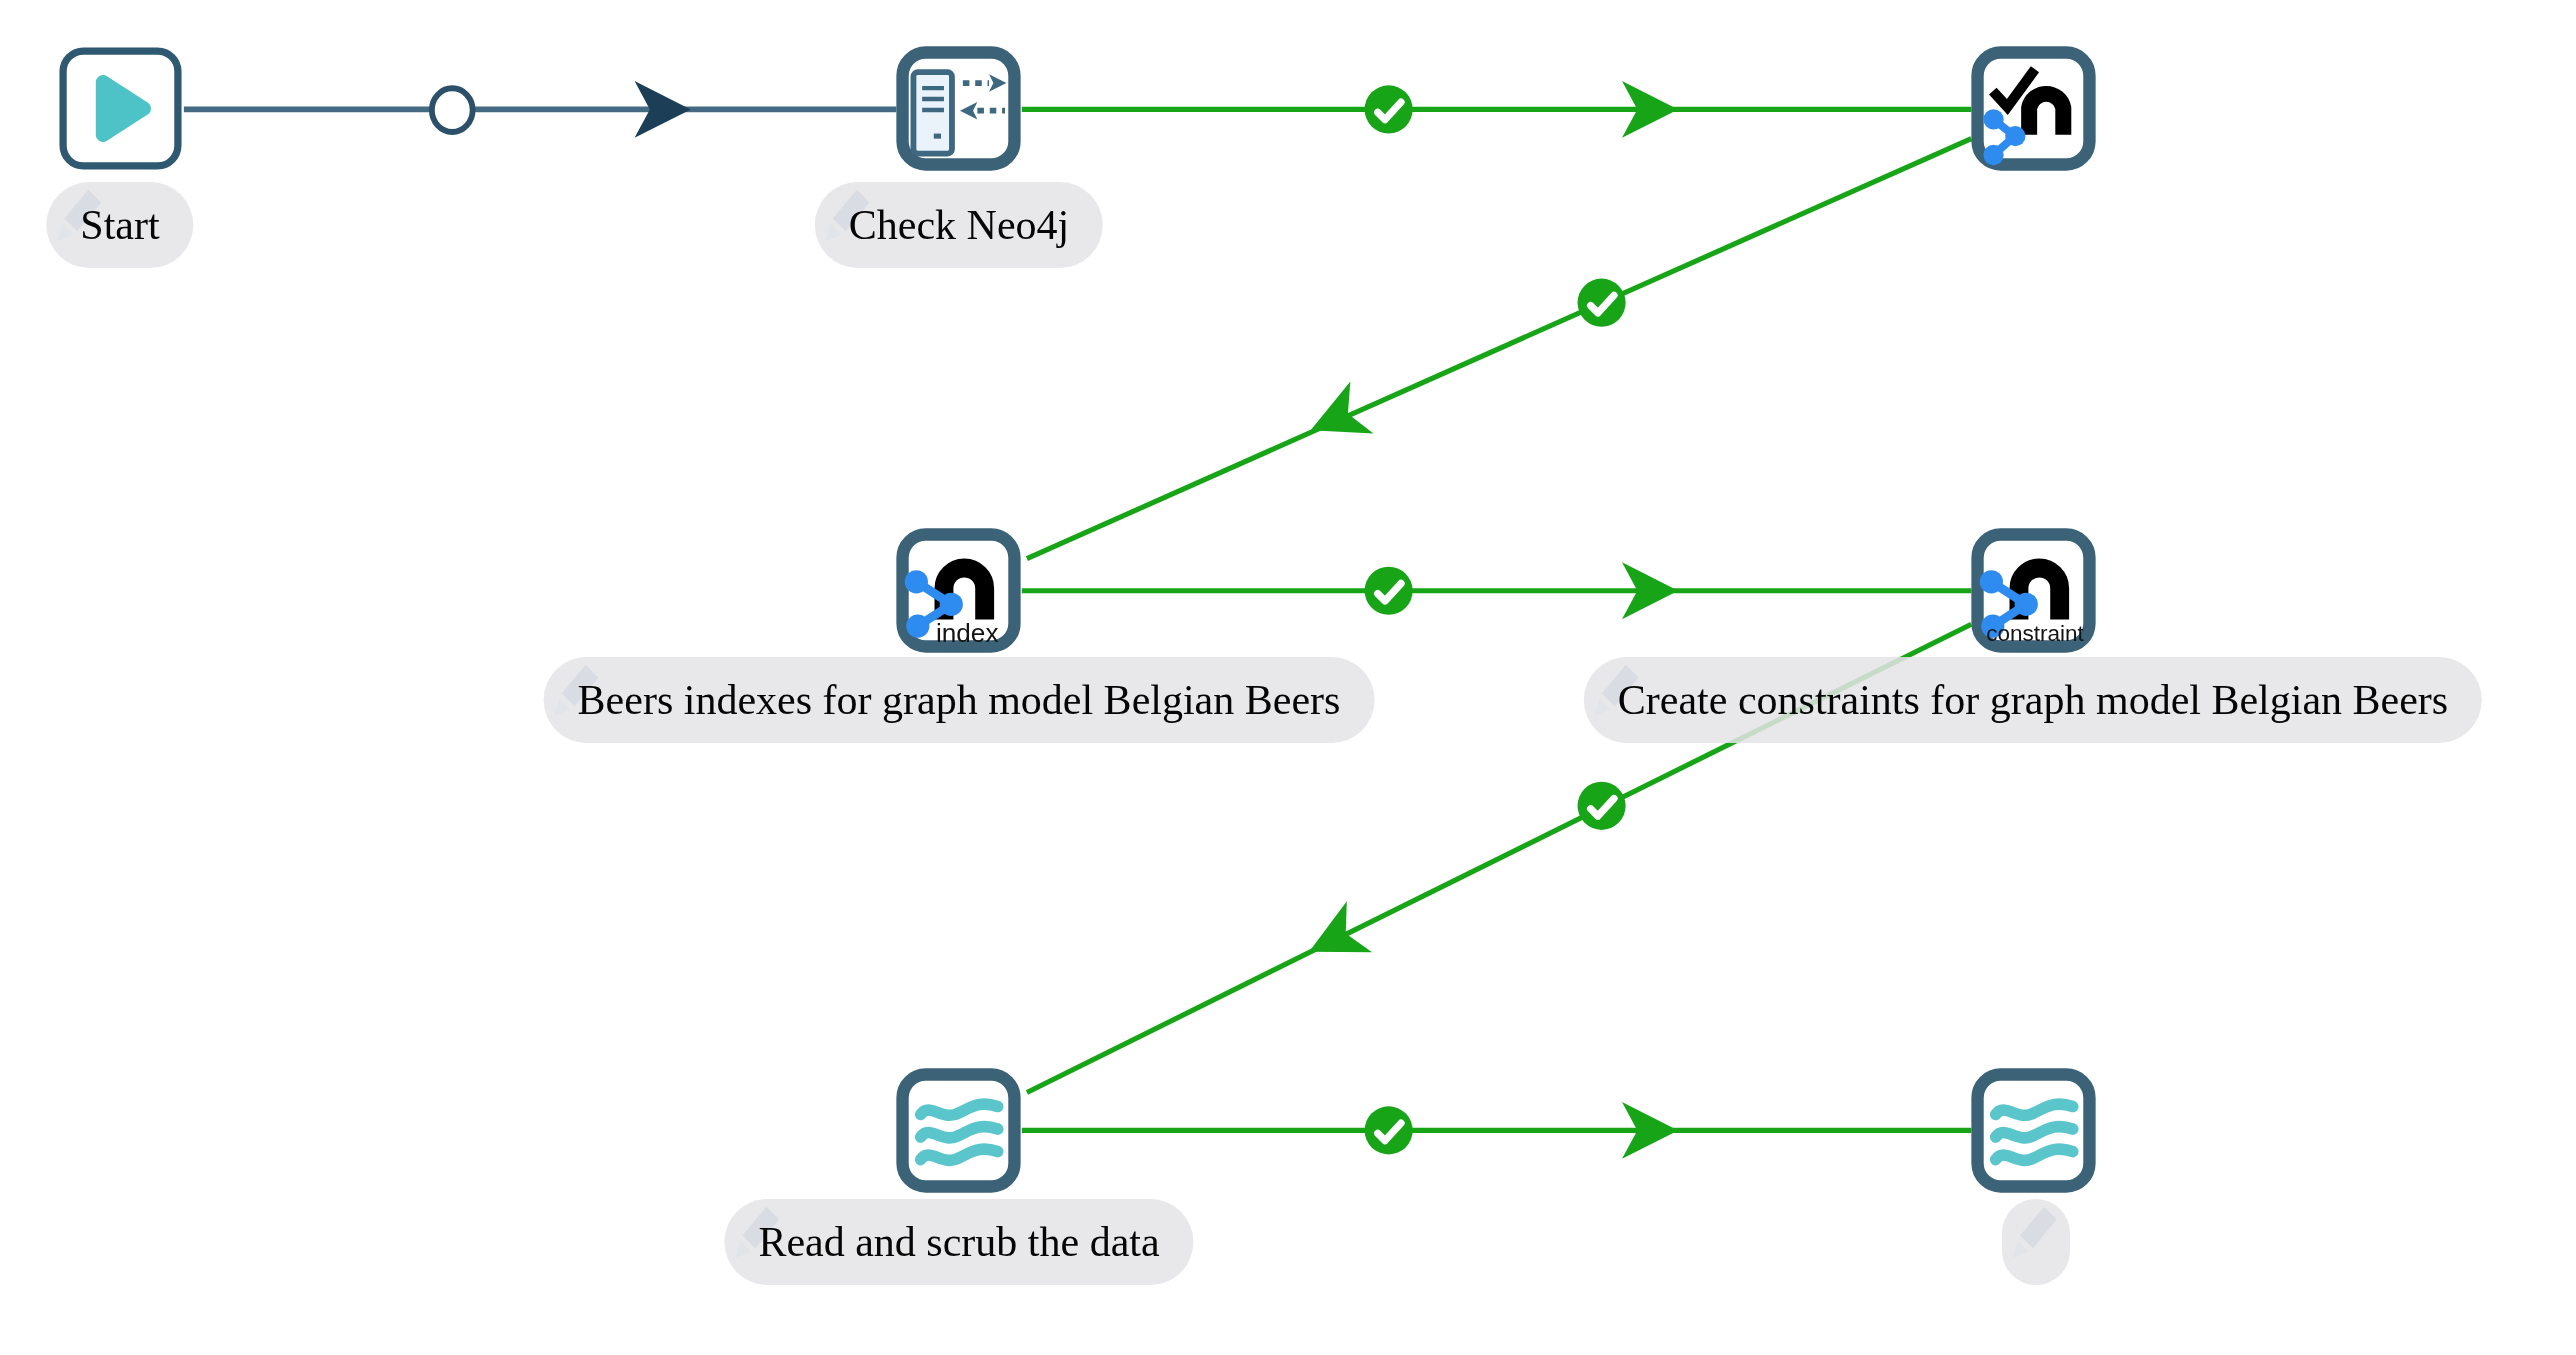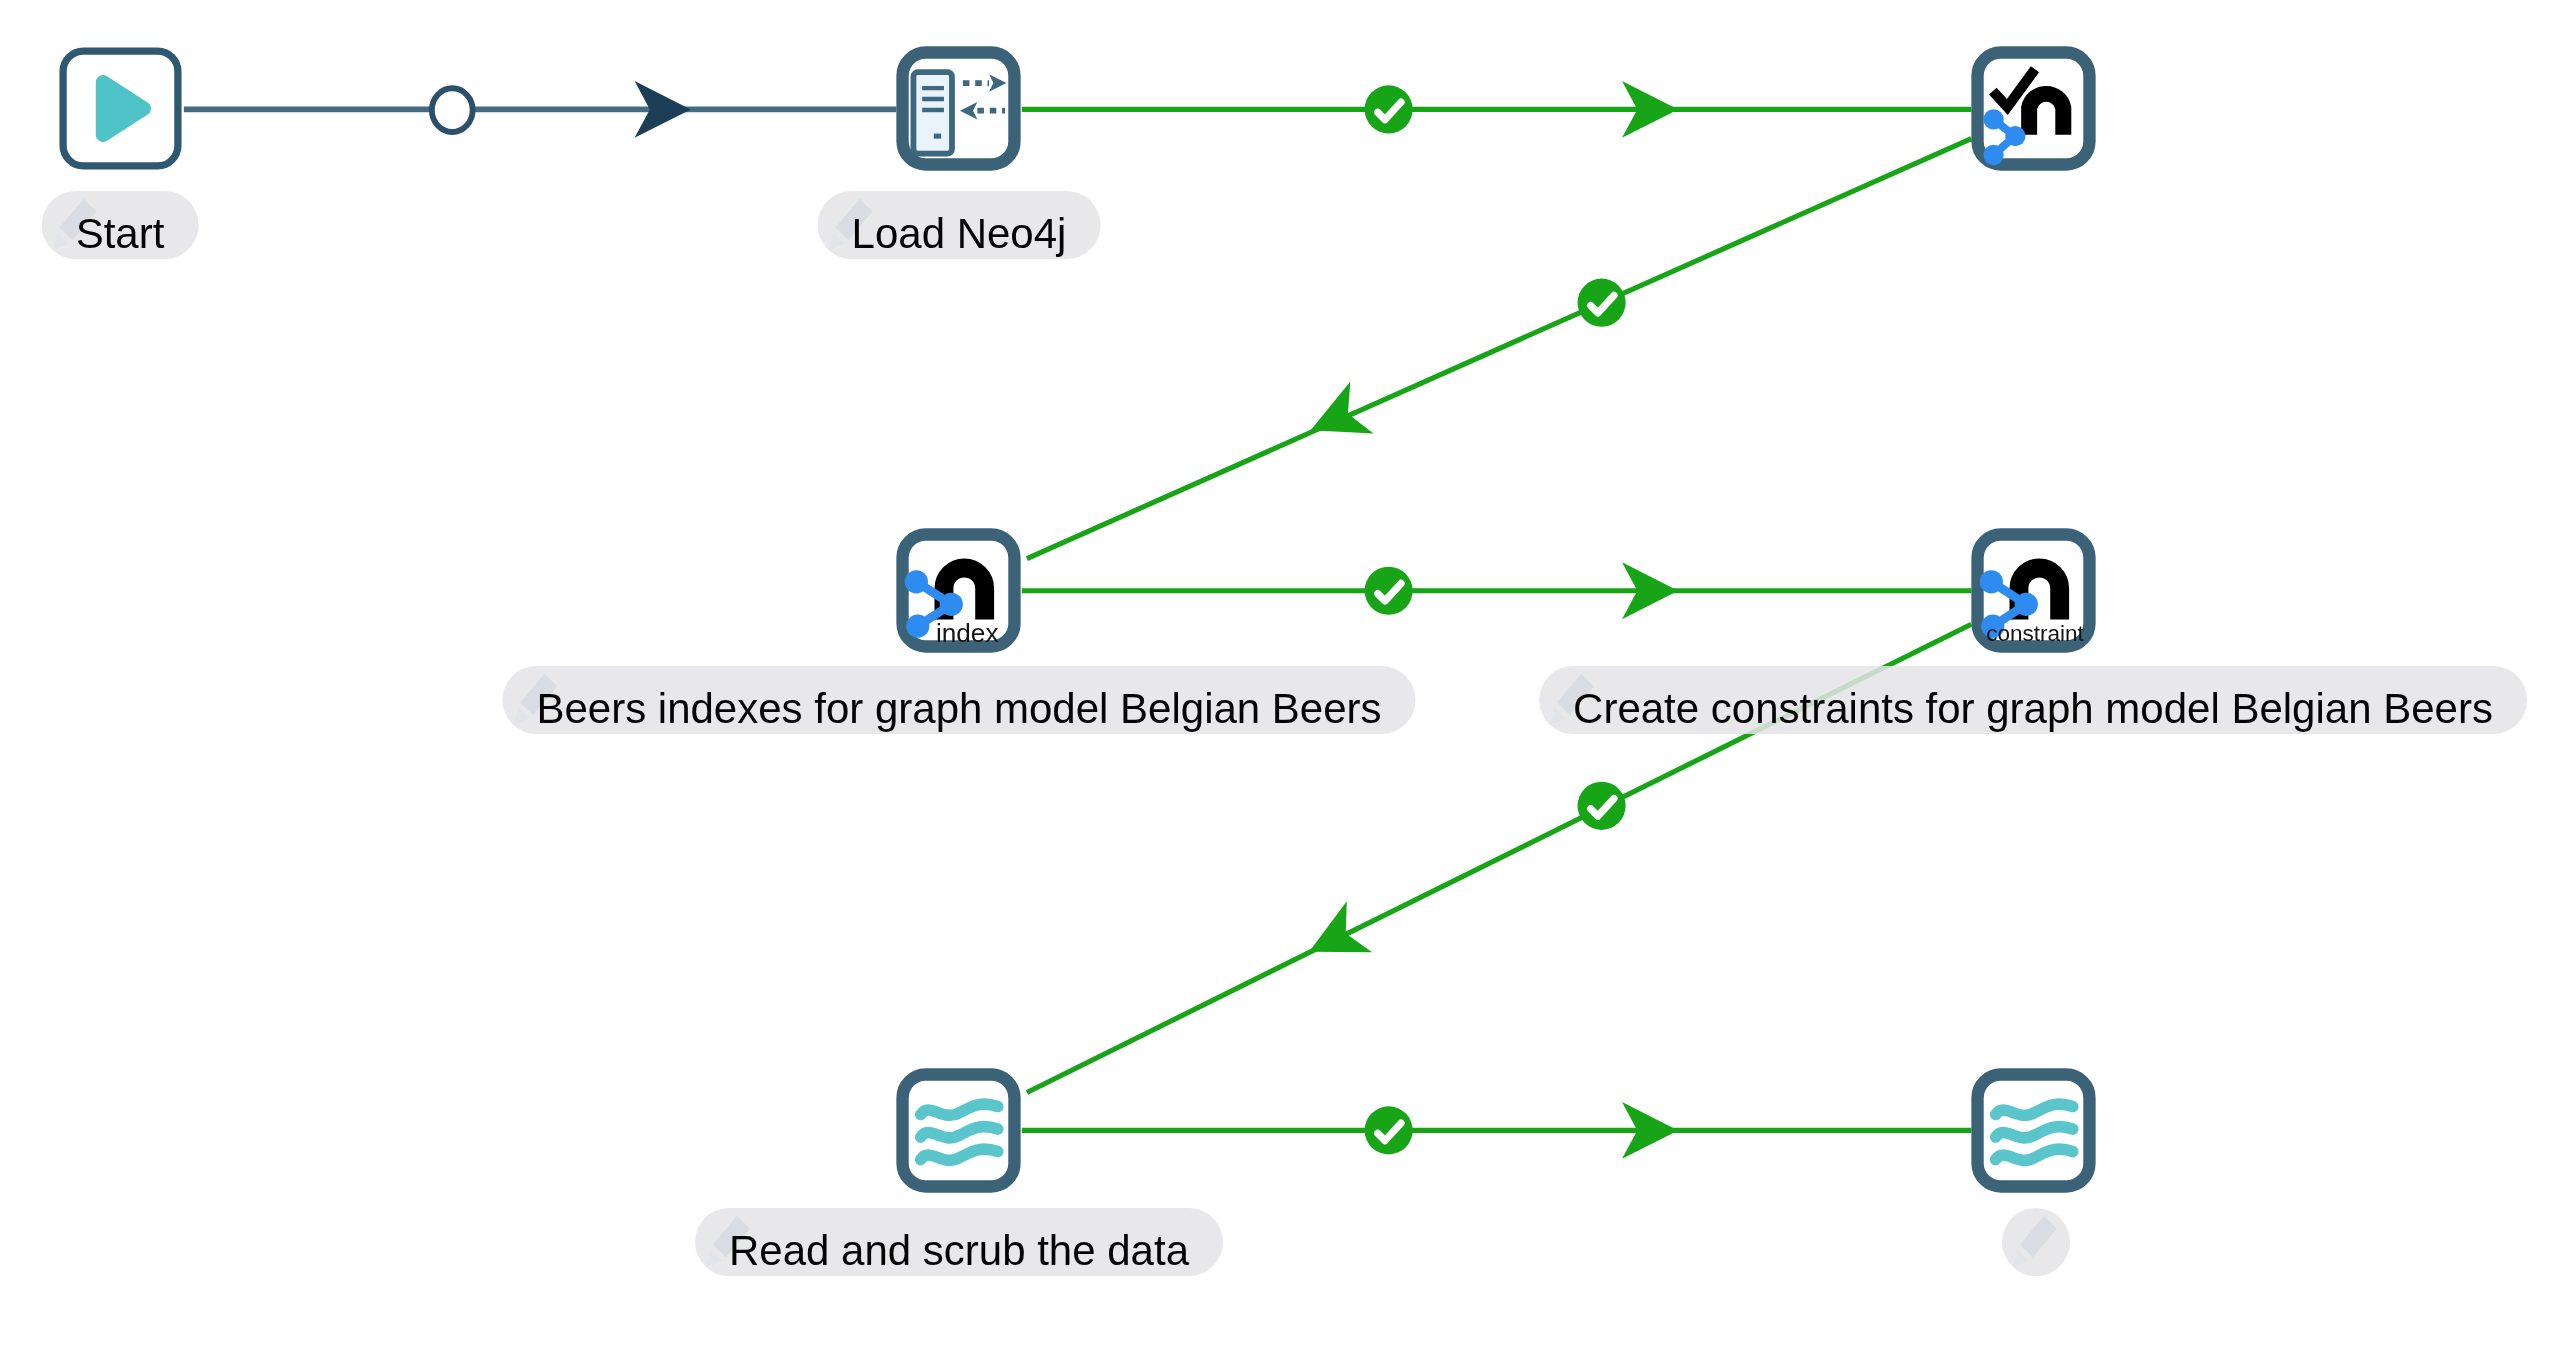--- a/index.html
+++ b/index.html
@@ -11,27 +11,28 @@
     overflow:hidden;
   }
   #wires{position:absolute;left:0;top:0;z-index:1;}
   .node{
     position:absolute;width:125px;height:154px;z-index:2;
   }
   .node svg{display:block;width:125px;height:125px;}
   .pill{
     position:absolute;z-index:3;
     transform:translate(-50%,-50%);
-    height:68px;line-height:86px;
+    height:86px;line-height:86px;
     border-radius:44px;
     background:rgba(228,228,231,0.86);
     padding:0 34px;
     font-size:42px;color:#050505;
     white-space:nowrap;
     overflow:hidden;
+    font-family:Liberation Serif, serif;
   }
   .pill .pill-text{position:relative;z-index:2;}
   .pencil{
     position:absolute;left:10.2px;top:2.9px;width:48px;height:67px;z-index:1;
   }
 </style>
 </head>
 <body>
 
 <div id="canvas">
@@ -166,21 +167,21 @@
       <path d="M7,46 L21,60 L1,68 Z" fill="#e1e4e9"></path>
     </svg>
     <span class="pill-text">Start</span>
   </div>
 
   <div class="pill" style="left:959px;top:225px">
     <svg class="pencil" viewBox="0 0 60 80">
       <path d="M40,4 L56,20 L26,56 L10,40 Z" fill="#d9dde3"></path>
       <path d="M7,46 L21,60 L1,68 Z" fill="#e1e4e9"></path>
     </svg>
-    <span class="pill-text">Load Neo4j</span>
+    <span class="pill-text">Check Neo4j</span>
   </div>
 
 
   <div class="pill" style="left:959px;top:700px">
     <svg class="pencil" viewBox="0 0 60 80">
       <path d="M40,4 L56,20 L26,56 L10,40 Z" fill="#d9dde3"></path>
       <path d="M7,46 L21,60 L1,68 Z" fill="#e1e4e9"></path>
     </svg>
     <span class="pill-text">Beers indexes for graph model Belgian Beers</span>
   </div>

